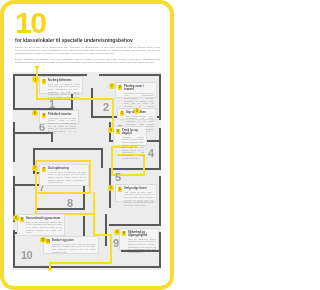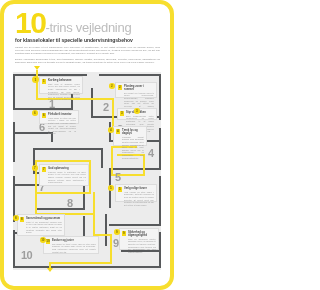--- a/index.html
+++ b/index.html
@@ -93,21 +93,20 @@
   }
 </style>
 </head>
 <body>
 
 <div class="poster">
 
   <div class="header">
     <div class="title-row">
       <span class="big-ten">10</span>
-      <span class="title-rest">-trins vejledning</span>
     </div>
     <div class="subtitle">for klasselokaler til specielle undervisningsbehov</div>
     <div class="intro">
       <p>Uanset om du bygger et nyt klasselokale eller renoverer et eksisterende, er det vigtigt at tænke over de særlige behov, som eleverne med specielle undervisningsbehov har. Et gennemtænkt lokale kan skabe ro, tryghed og bedre læring for alle, og det kan samtidig gøre hverdagen nemmere for personalet, der arbejder i rummet hver eneste dag.</p>
       <p>Denne vejledning gennemgår ti trin, som tilsammen dækker akustik, belysning, farvevalg, inventar, opbevaring, sansestimuli og sikkerhed. Brug den som en tjekliste fra idé til færdigt lokale, og tilpas punkterne til netop jeres elever og jeres fysiske rammer.</p>
     </div>
   </div>
 
   <div class="maze">
 

